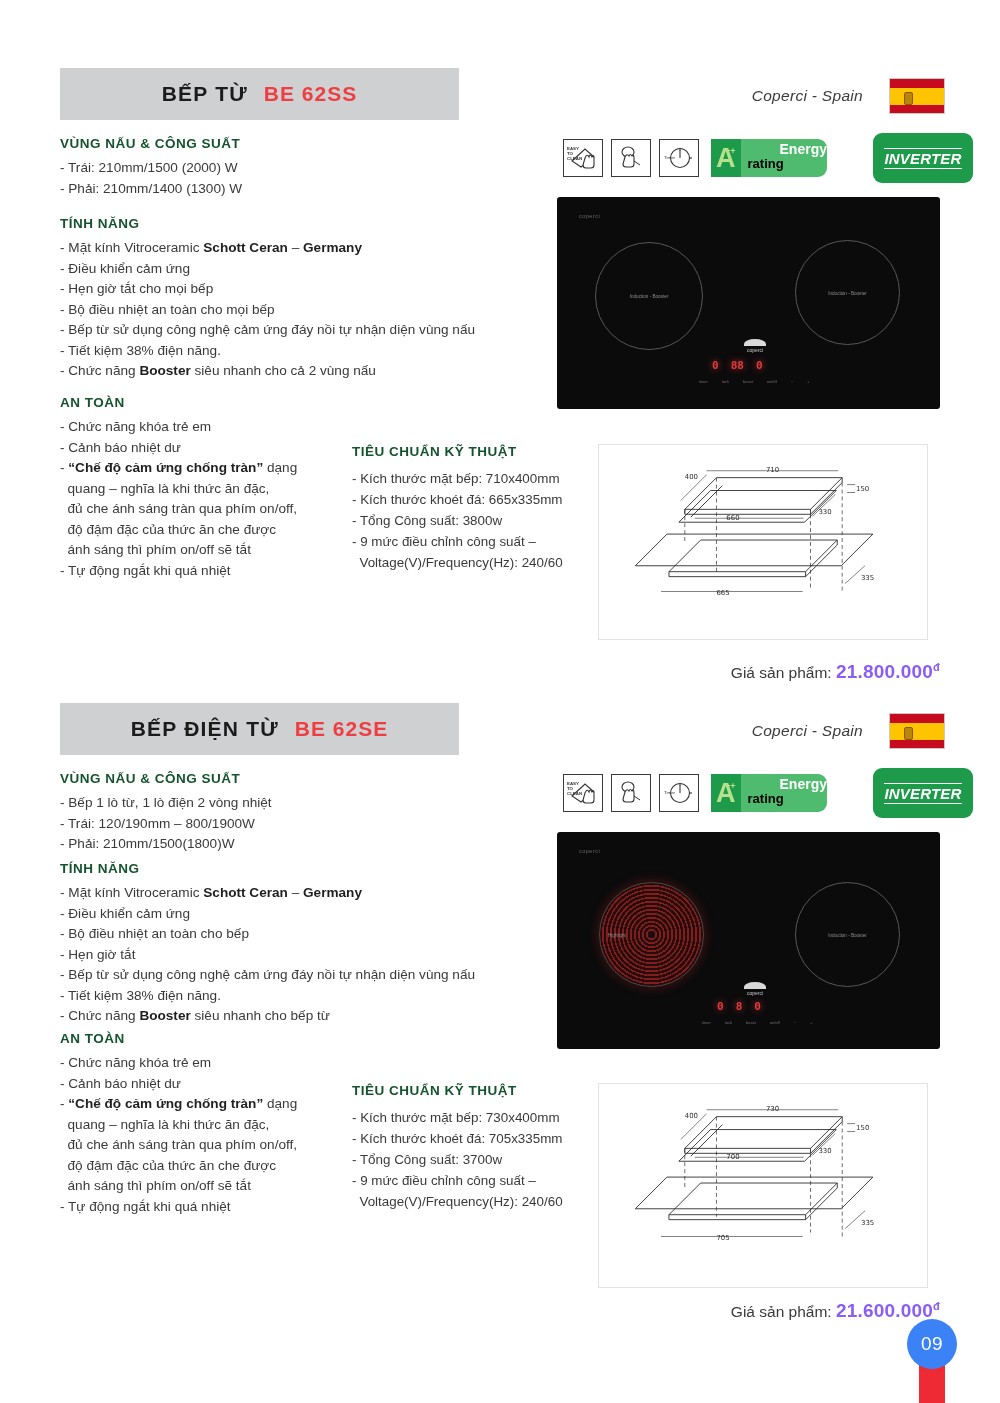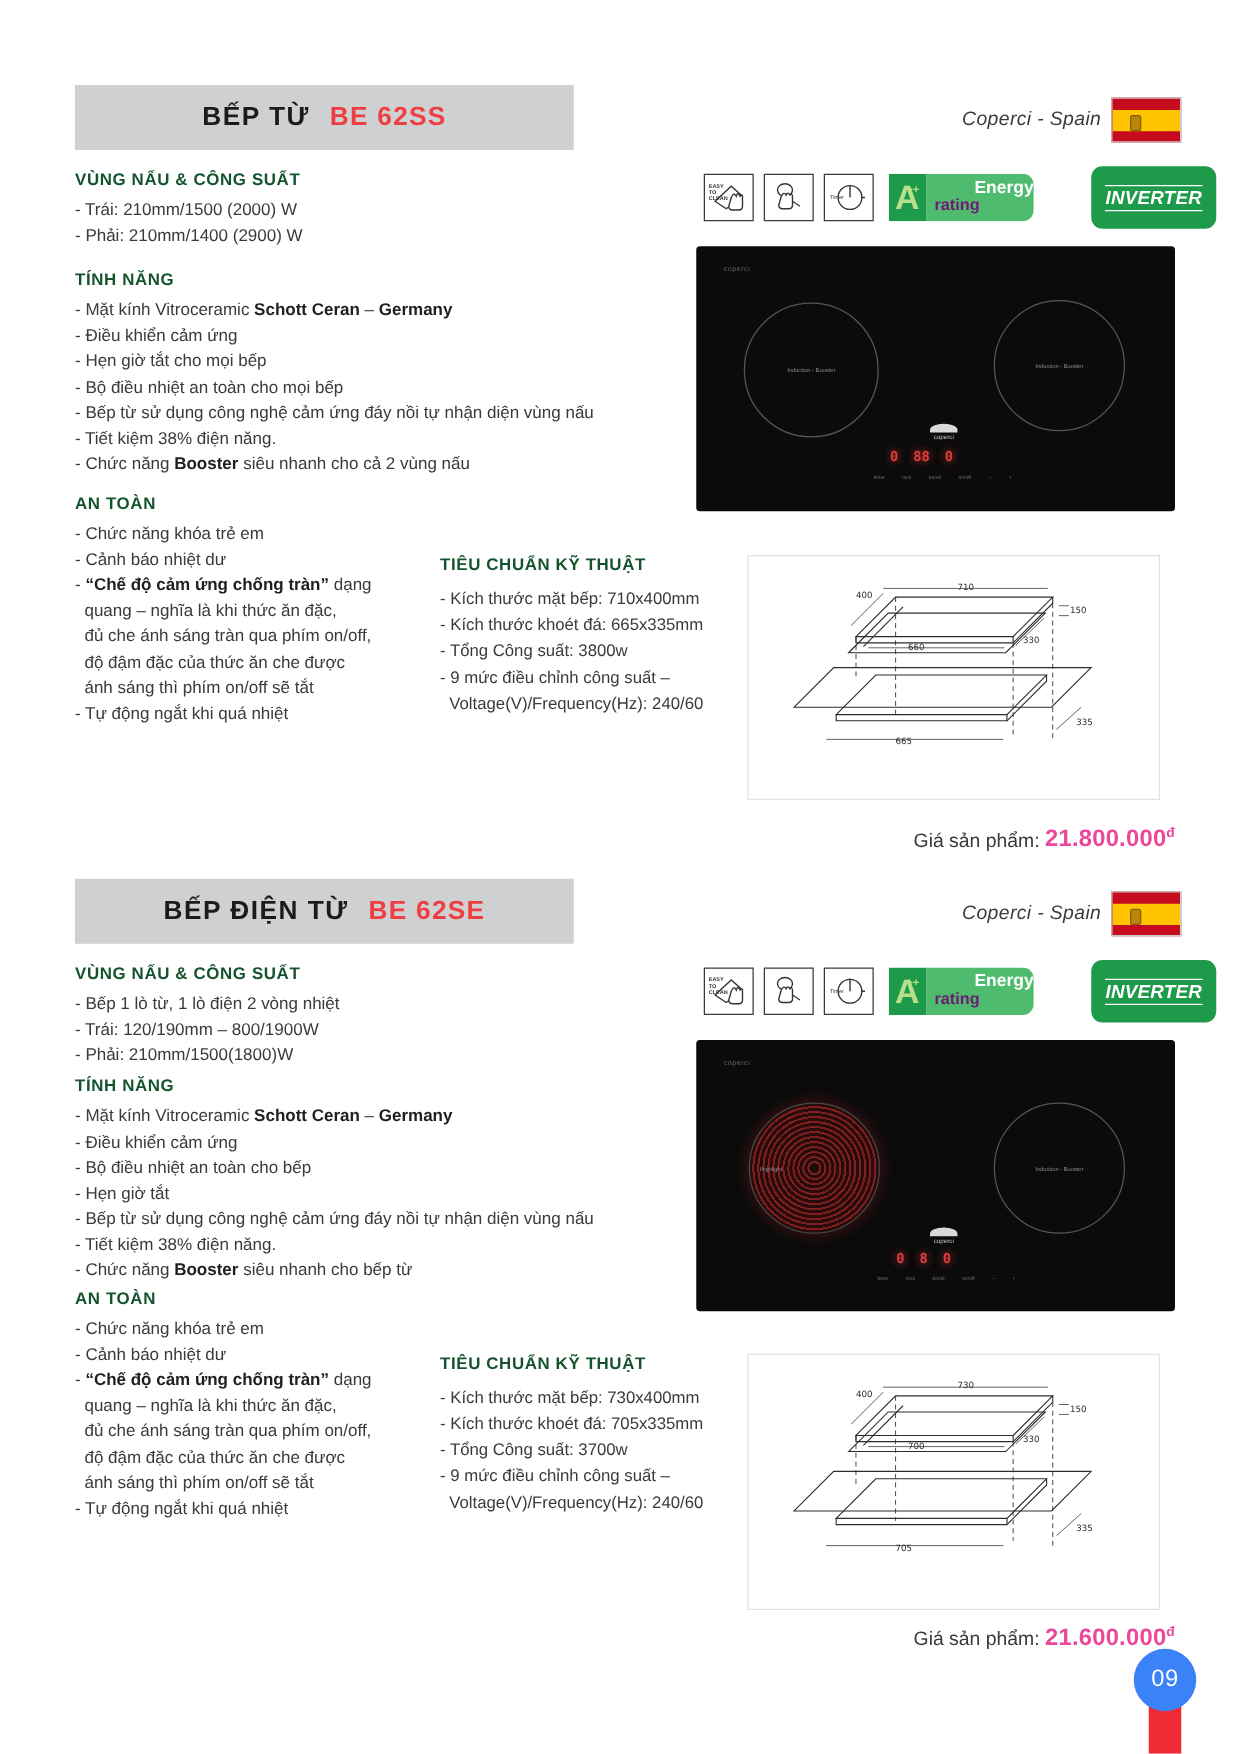--- a/index.html
+++ b/index.html
@@ -33,21 +33,21 @@
     letter-spacing:1.2px;
   }
   .title-model {
     font-size:21px; font-weight:bold; color:#ef3e42;
     letter-spacing:1px; margin-left:16px;
   }
 
   
   .brand-row {
     position:absolute; right:55px; top:78px;
-    display:flex; align-items:center; gap:8px;
+    display:flex; align-items:center; gap:26px;
   }
   .brand-text {
     font-style:italic; font-size:15.5px; color:#3b3b3b;
     letter-spacing:.3px;
   }
   .flag {
     width:56px; height:36px; border:1px solid #c9c9c9;
     background:#c60b1e; position:relative; overflow:hidden;
   }
   .flag .band {
@@ -94,21 +94,21 @@
     font-size:27px; font-weight:bold; color:#b6e08b; line-height:1;
   }
   .energy-a .plus {
     position:absolute; right:5px; top:7px;
     font-size:9px; color:#b6e08b; font-weight:bold;
   }
   .energy-r {
     flex:1; background:#4fbb6e; padding:3px 0 0 7px;
   }
   .energy-r .e1 { font-size:14px; font-weight:bold; color:#ffffff; line-height:15px;padding-left:32px; }
-  .energy-r .e2 { font-size:13px; font-weight:bold; color:#701a75; line-height:13px; }
+  .energy-r .e2 { font-size:13px; font-weight:bold; color:#000000; line-height:13px; }
 
   .inverter {
     margin-left:46px; height:50px; width:100px;
     background:#1e9a4b; border-radius:9px;
     display:flex; align-items:center; justify-content:center;
   }
   .inverter-text {
     color:#ffffff; font-style:italic; font-weight:bold;
     font-size:15px; letter-spacing:.2px;
     border-top:1.6px solid #fff; border-bottom:1.6px solid #fff;
@@ -194,21 +194,21 @@
     background:#fff; border:1px solid #e2e2e2;
   }
   .drawing svg { display:block; width:100%; height:100%; }
 
   
   .price {
     position:absolute; text-align:right;
     font-size:15.5px; color:#3a3a3a;
   }
   .price .amount {
-    color:#ec4899; font-weight:bold; font-size:19px; letter-spacing:.2px;margin-top:14px;
+    color:#8b5cf6; font-weight:bold; font-size:19px; letter-spacing:.2px;margin-top:14px;
   }
   .price .amount sup { font-size:11px; }
 
   
   .page-tab {
     position:absolute; right:55px; bottom:0;
     width:26px; height:70px; background:#ee2a35;
   }
   .page-badge {
     position:absolute; right:43px; bottom:34px;
@@ -277,21 +277,21 @@
       </div>
 
       <div class="inverter">
         <span class="inverter-text">INVERTER</span>
       </div>
     </div>
 
     <div class="spec-col" style="top:136px">
       <div class="sec-head">VÙNG NẤU &amp; CÔNG SUẤT</div>
       <div class="spec-line">- Trái: 210mm/1500 (2000) W</div>
-      <div class="spec-line">- Phải: 210mm/1400 (2900) W</div>
+      <div class="spec-line">- Phải: 210mm/1400 (1300) W</div>
     </div>
 
     <div class="spec-col" style="top:216px">
       <div class="sec-head">TÍNH NĂNG</div>
       <div class="spec-line">- Mặt kính Vitroceramic <b>Schott Ceran</b> – <b>Germany</b></div>
       <div class="spec-line">- Điều khiển cảm ứng</div>
       <div class="spec-line">- Hẹn giờ tắt cho mọi bếp</div>
       <div class="spec-line">- Bộ điều nhiệt an toàn cho mọi bếp</div>
       <div class="spec-line">- Bếp từ sử dụng công nghệ cảm ứng đáy nồi tự nhận diện vùng nấu</div>
       <div class="spec-line">- Tiết kiệm 38% điện năng.</div>

